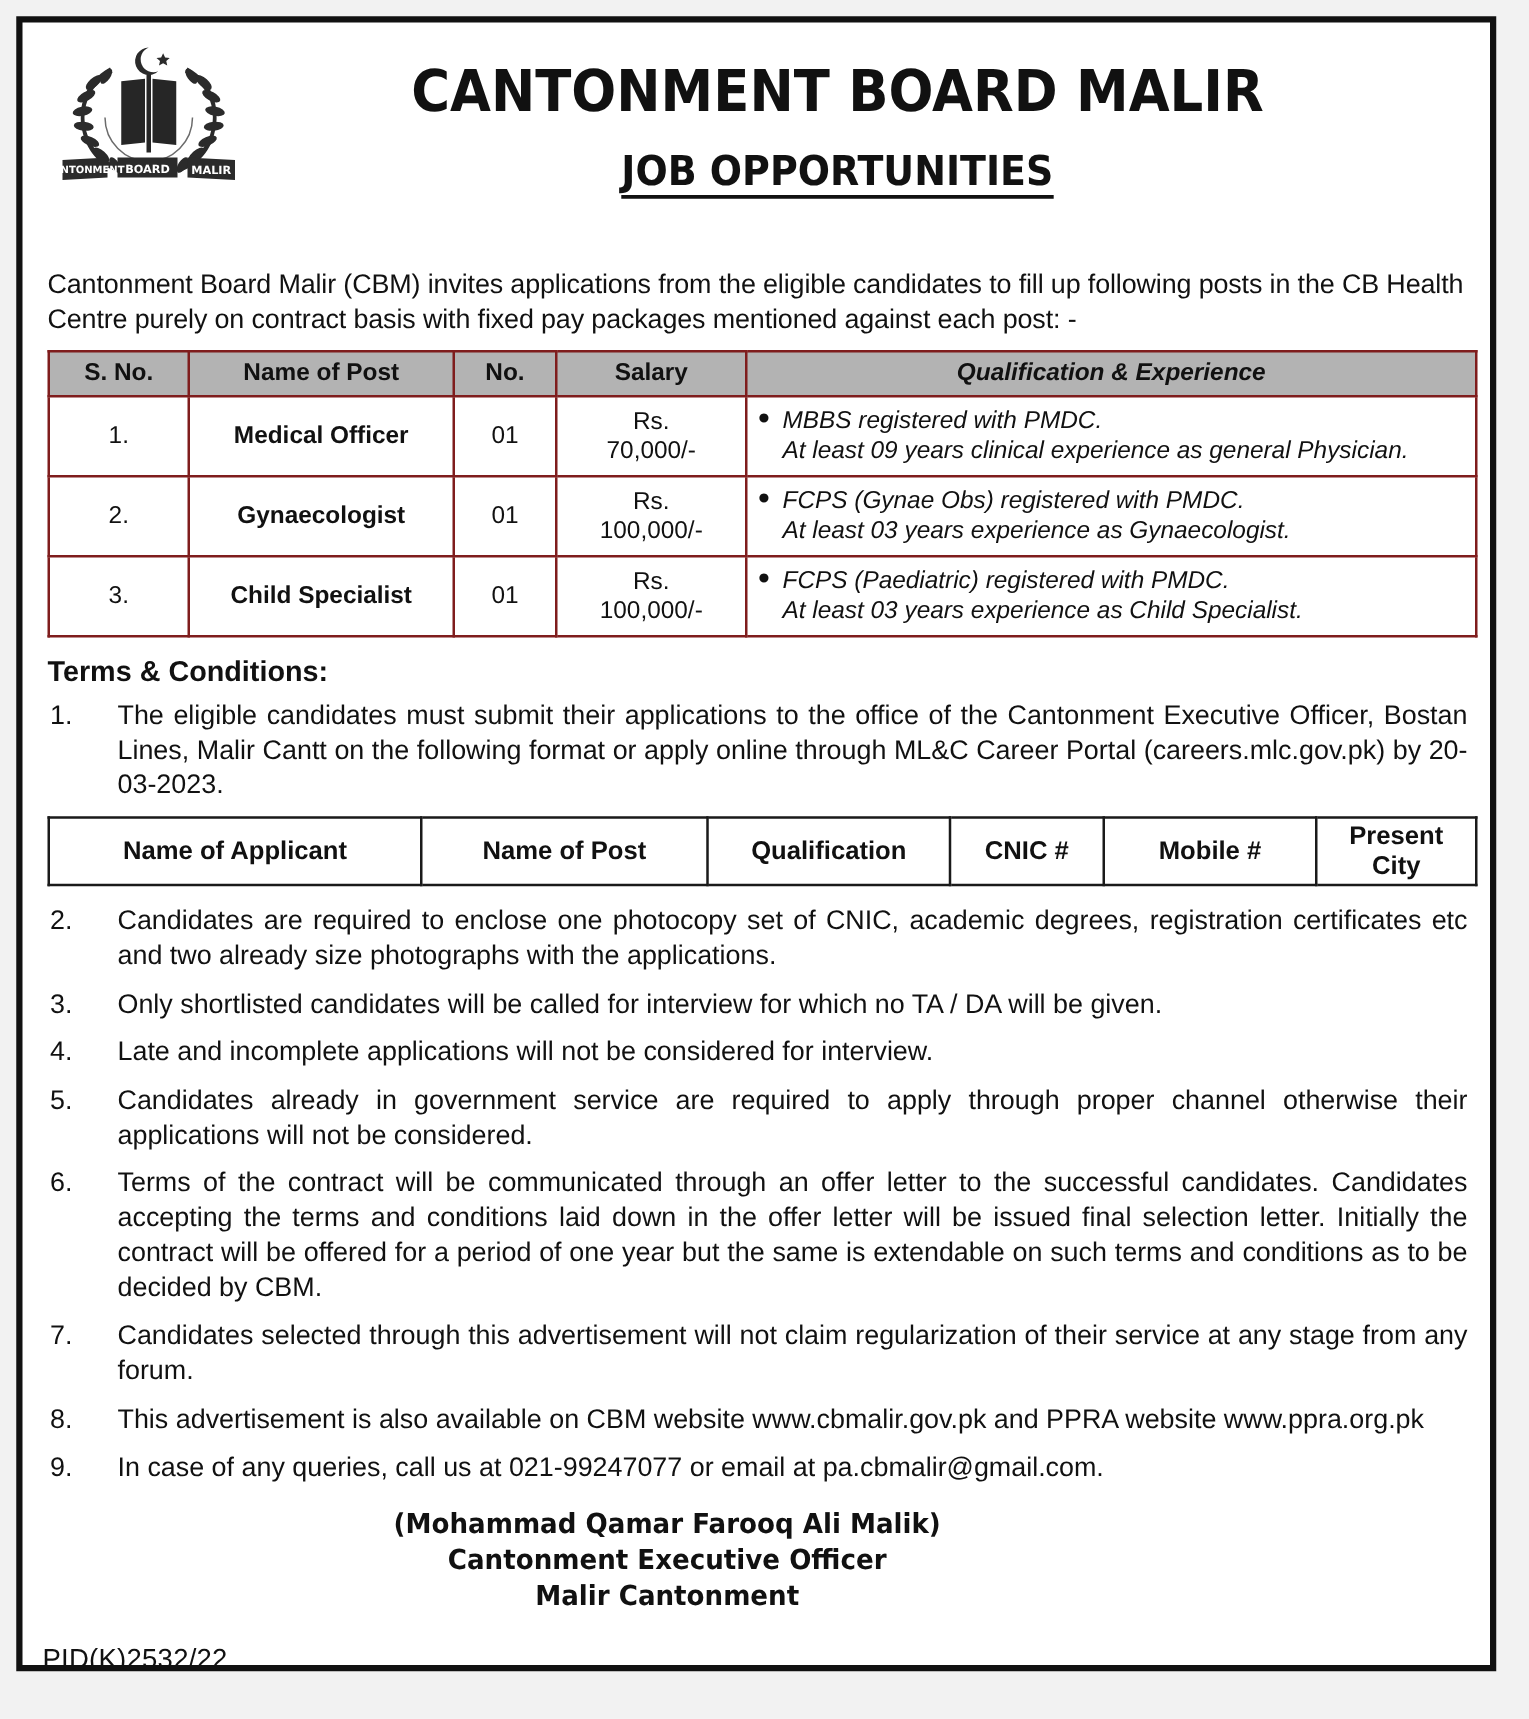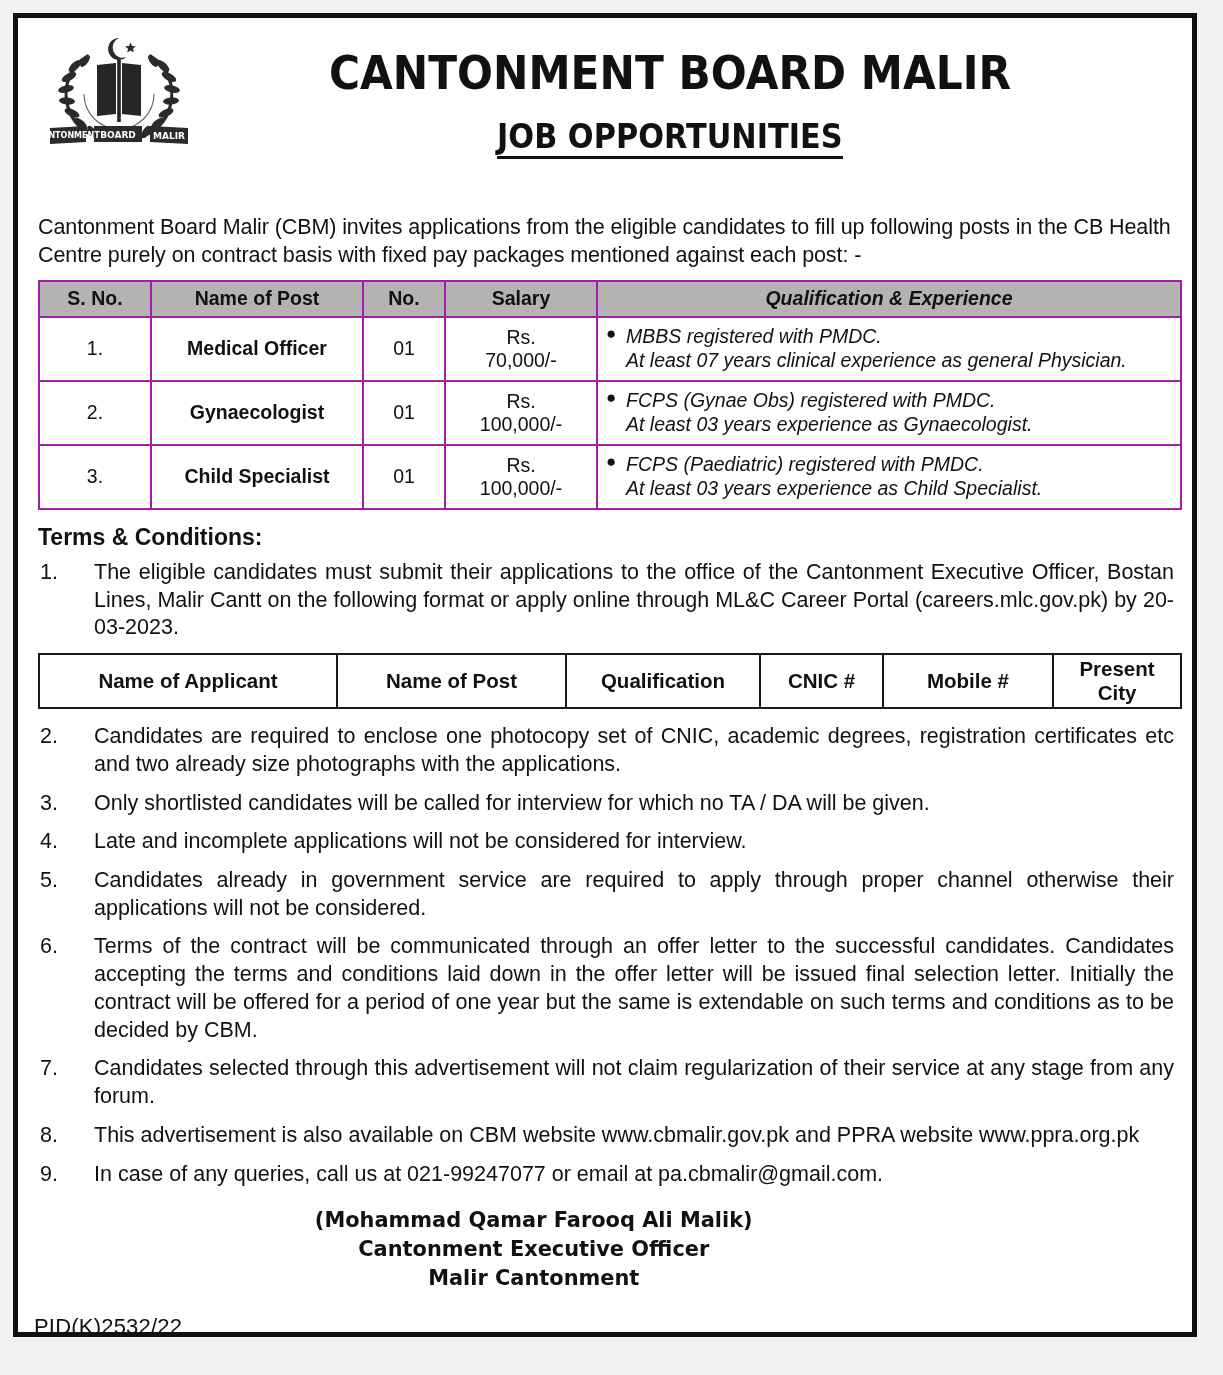--- a/index.html
+++ b/index.html
@@ -83,21 +83,21 @@
 
   
   table.jobs {
     width: 1144px;
     border-collapse: collapse;
     margin: 0 2px 0 4px;
     table-layout: fixed;
     border: 2px solid #1a1a1a;
   }
   table.jobs th, table.jobs td {
-    border: 2px solid #a21caf;
+    border: 2px solid #7f1d1d;
     padding: 3px 6px;
     font-size: 19.5px;
     vertical-align: middle;
     margin-top: 27px;
   }
   table.jobs thead th {
     background: #b3b3b3;
     font-weight: bold;
     text-align: center;
     height: 28px;
@@ -277,21 +277,21 @@
           <td class="c-post">Medical Officer</td>
           <td class="c-no">01</td>
           <td class="c-sal">
             <div class="sal-line">Rs.</div>
             <div class="sal-line">70,000/-</div>
           </td>
           <td class="c-qual">
             <div class="qual-item">
               <span class="bullet">●</span>
               <span>MBBS registered with PMDC.</span><br>
-              <span>At least 07 years clinical experience as general Physician.</span>
+              <span>At least 09 years clinical experience as general Physician.</span>
             </div>
           </td>
         </tr>
         <tr>
           <td class="c-sno">2.</td>
           <td class="c-post">Gynaecologist</td>
           <td class="c-no">01</td>
           <td class="c-sal">
             <div class="sal-line">Rs.</div>
             <div class="sal-line">100,000/-</div>

